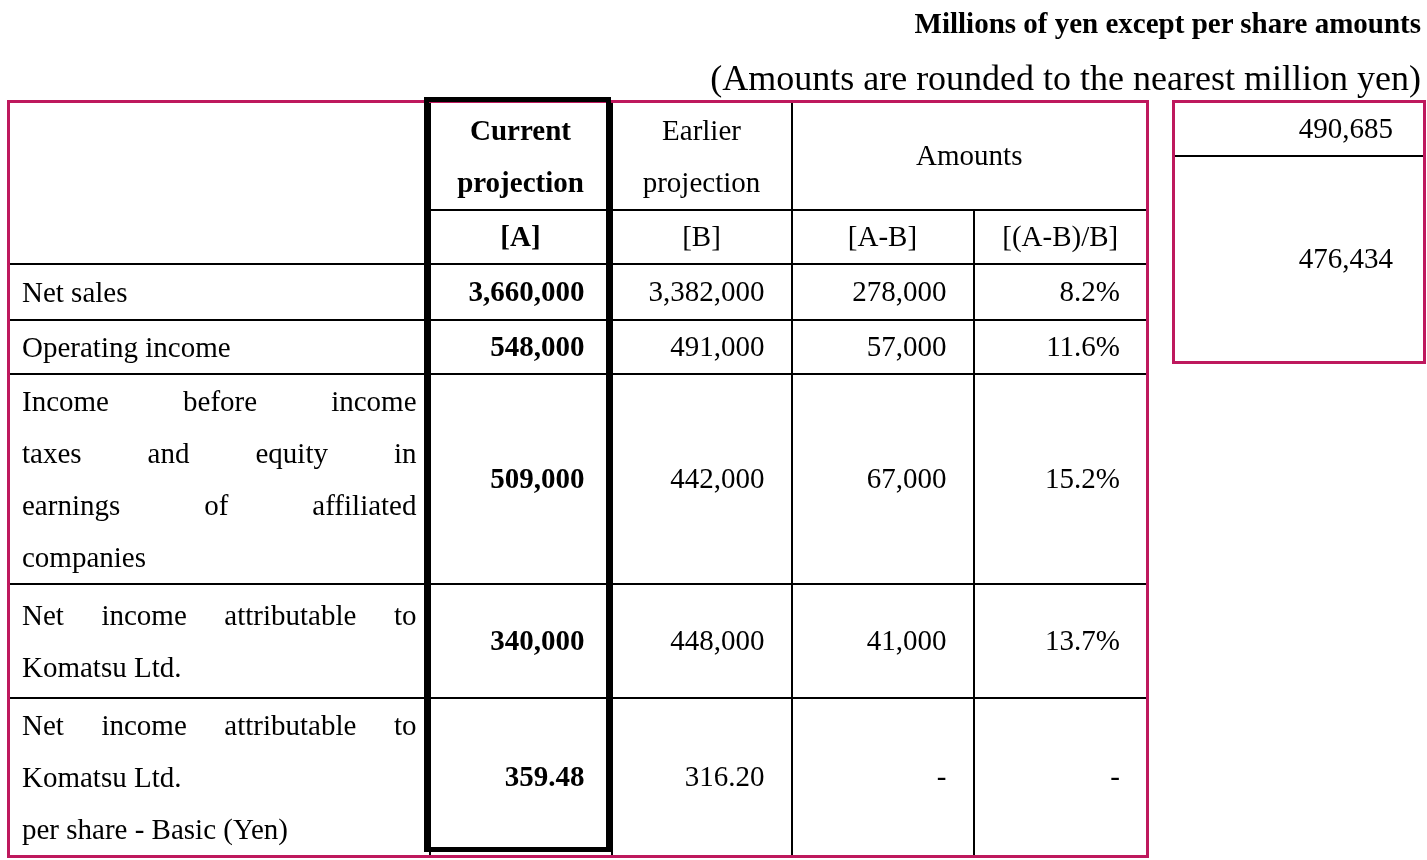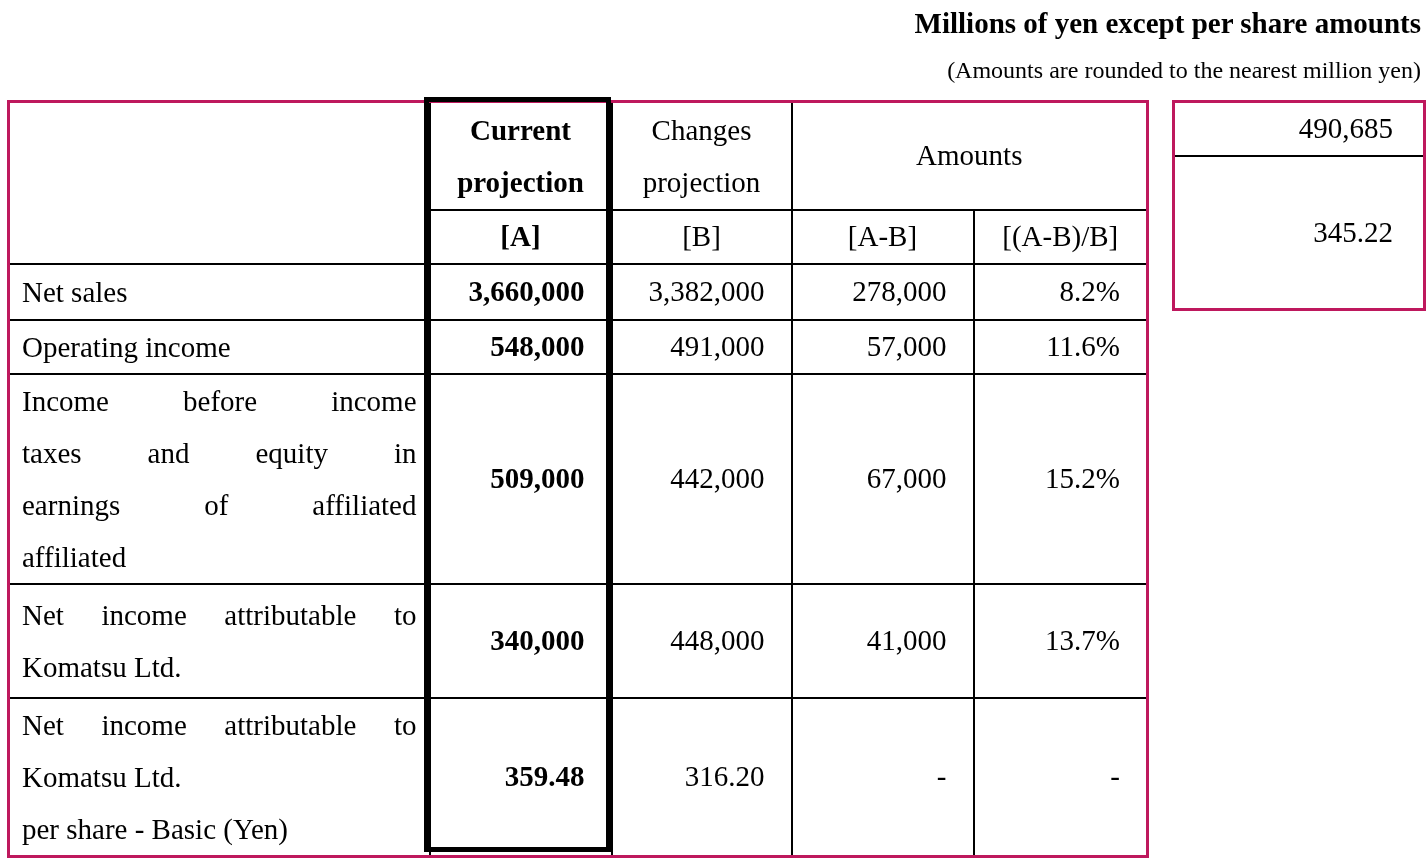--- a/index.html
+++ b/index.html
@@ -17,21 +17,21 @@
     top: 7px;
     right: 6px;
     font-size: 29px;
     font-weight: bold;
     white-space: nowrap;
   }
   .subtitle {
     position: absolute;
     top: 57px;
     right: 6px;
-    font-size: 24px;
+    font-size: 36px;
     white-space: nowrap;
   }
   table.tbl {
     position: absolute;
     border-collapse: collapse;
     table-layout: fixed;
     border: 3px solid #be185d;
     font-size: 29px;
   }
   table.main    { left: 7px;    top: 100px; width: 1139px; }
@@ -85,21 +85,21 @@
         <col style="width:174px">
     </colgroup>
     <tbody>
       <tr style="height:108px">
         <td class="lbl" rowspan="2"></td>
         <td class="hdr hb">
           <div>Current</div>
           <div>projection</div>
         </td>
         <td class="hdr">
-          <div>Changes</div>
+          <div>Earlier</div>
           <div>projection</div>
         </td>
         <td class="hdr" colspan="2">Amounts</td>
       </tr>
       <tr class="hsub" style="height:54px">
         <td class="hdr hb">[A]</td>
         <td class="hdr">[B]</td>
         <td class="hdr">[A-B]</td>
         <td class="hdr">[(A-B)/B]</td>
       </tr>
@@ -122,21 +122,21 @@
         <td class="num">491,000</td>
         <td class="num">57,000</td>
         <td class="num">11.6%</td>
       </tr>
 
       <tr style="height:207px">
         <td class="lbl">
           <div class="jl">Income before income</div>
           <div class="jl">taxes and equity in</div>
           <div class="jl">earnings of affiliated</div>
-          <div class="ll">affiliated</div>
+          <div class="ll">companies</div>
         </td>
         <td class="num bold">509,000</td>
         <td class="num">442,000</td>
         <td class="num">67,000</td>
         <td class="num">15.2%</td>
       </tr>
 
       <tr style="height:114px">
         <td class="lbl">
           <div class="jl">Net income attributable to</div>
@@ -163,21 +163,21 @@
   </table>
 
   <table class="tbl results">
     <colgroup>
         <col style="width:251px">
       </colgroup>
     <tbody>
       <tr style="height:54px">
         <td class="num">490,685</td>
       </tr>
-      <tr class="lastrow" style="height:154px">
-        <td class="num">345.22</td>
+      <tr style="height:207px">
+        <td class="num">476,434</td>
       </tr>
     </tbody>
   </table>
 
   <div class="curbox"></div>
 
 </div>
 
 </body></html>

